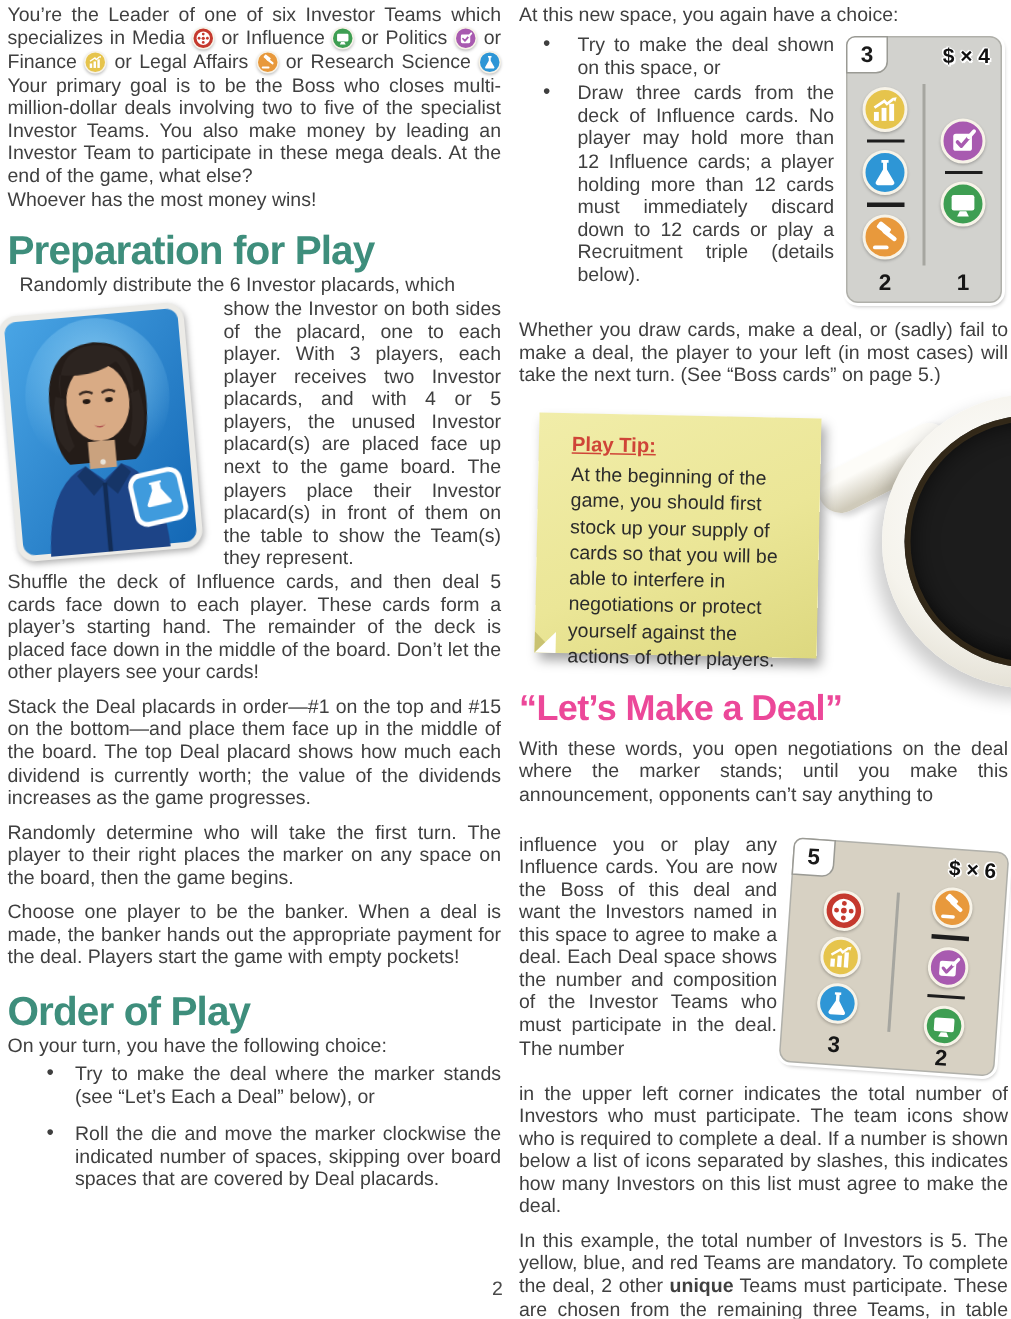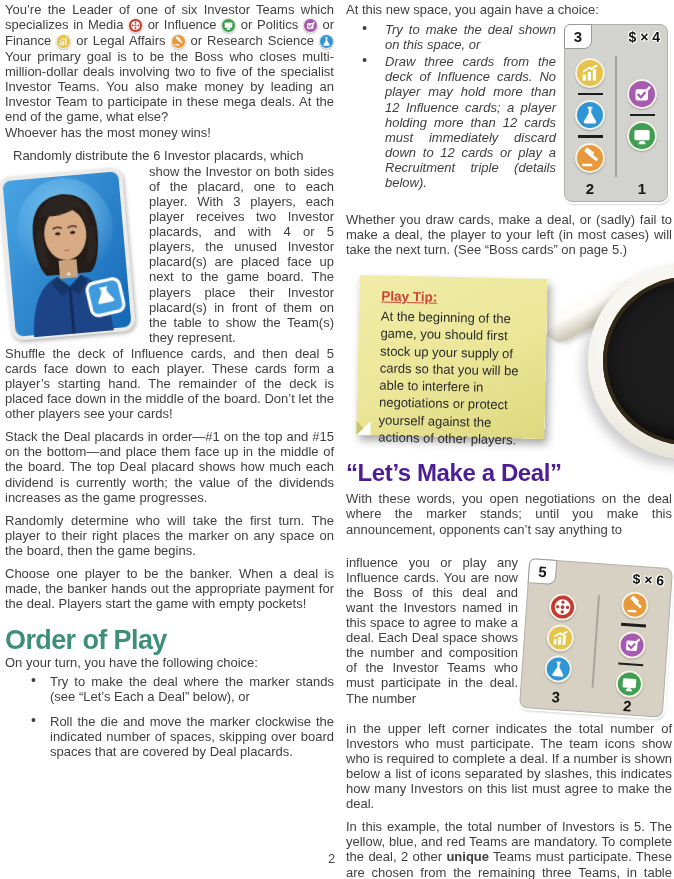--- a/index.html
+++ b/index.html
@@ -4,21 +4,21 @@
 <style>
   html,body{margin:0;padding:0;}
   body{
     width:674px;height:879px;position:relative;overflow:hidden;background:#ffffff;
     font-family:"Liberation Sans", sans-serif;color:#3f3f3f;
   }
   .col{position:absolute;top:2px;}
   .col-left{left:5px;width:329px;}
   .col-right{left:346px;width:326px;}
   .teal-head{font-size:27px;line-height:30px;font-weight:bold;color:#3e8e7c;margin:0;letter-spacing:-0.6px;}
-  .blue-head{font-size:24px;line-height:28px;font-weight:bold;color:#4c1d95;margin:0 0 4px 0;letter-spacing:-0.4px;}
+  .blue-head{font-size:24px;line-height:28px;font-weight:bold;color:#ec4899;margin:0 0 4px 0;letter-spacing:-0.4px;}
   p.body{font-size:13px;line-height:15.1px;margin:0 0 8px 0;}
   .j{text-align:justify;}
   .mt5{margin-top:5px;} .mt8{margin-top:8px;} .mt12{margin-top:12px;} .mt14{margin-top:14px;}
   ul.blist{margin:4px 0 0 0;padding:0;list-style:none;}
   ul.blist li{position:relative;margin:0 0 9px 0;font-size:13px;line-height:15.1px;text-align:justify;}
   .col-left ul.blist li{padding-left:45px;}
   .col-left ul.blist li::before{content:"\2022";position:absolute;left:26px;top:-1px;font-size:14px;}
   .col-right ul.blist li{padding-left:39px;}
   .col-right ul.blist li::before{content:"\2022";position:absolute;left:16px;top:-1px;font-size:14px;}
 
@@ -144,20 +144,21 @@
         </span></span><span> or Legal Affairs </span><span class="inline-ic"><span class="circle-icon" style="background: rgb(232, 153, 60); color: rgb(232, 153, 60);">
           <svg viewBox="0 0 24 24">
             <use href="#sym-legal"></use>
           </svg>
         </span></span><span> or Research Science </span><span class="inline-ic"><span class="circle-icon" style="background: rgb(46, 150, 214); color: rgb(46, 150, 214);">
           <svg viewBox="0 0 24 24">
             <use href="#sym-science"></use>
           </svg>
         </span></span><span> Your primary goal is to be the Boss who closes multi-million-dollar deals involving two to five of the specialist Investor Teams. You also make money by leading an Investor Team to participate in these mega deals. At the end of the game, what else?</span><br><span>Whoever has the most money wins!</span></p>
 
+  <h2 class="teal-head mt12">Preparation for Play</h2>
 
   <p class="body mt8" style="margin-bottom:1px;padding-left:8px;">Randomly distribute the 6 Investor placards, which</p>
 
   <div>
     <div class="placard-float">
       <div class="placard">
         <svg viewBox="0 0 124 164">
           <defs>
             <linearGradient id="pg-bg" x1="0" y1="0" x2="1" y2="1">
               <stop offset="0" stop-color="#4aa6e6"></stop>
@@ -256,21 +257,21 @@
                   <svg viewBox="0 0 24 24">
                     <use href="#sym-technology"></use>
                   </svg>
                 </span>
               </div>
             <div class="count">1</div>
           </div>
         </div>
       </div>
     </div>
-    <ul class="blist" style="margin-top:0;font-style:italic;">
+    <ul class="blist" style="margin-top:0;">
       <li style="margin-bottom:2px;">Try to make the deal shown on this space, or</li>
       <li>Draw three cards from the deck of Influence cards. No player may hold more than 12 Influence cards; a player holding more than 12 cards must immediately discard down to 12 cards or play a Recruitment triple (details below).</li>
     </ul>
     <div class="clear"></div>
   </div>
 
   <p class="body j" style="margin-top:4px;">Whether you draw cards, make a deal, or (sadly) fail to make a deal, the player to your left (in most cases) will take the next turn. (See “Boss cards” on page 5.)</p>
 
   <div class="tiprow">
     <div class="coffee">

